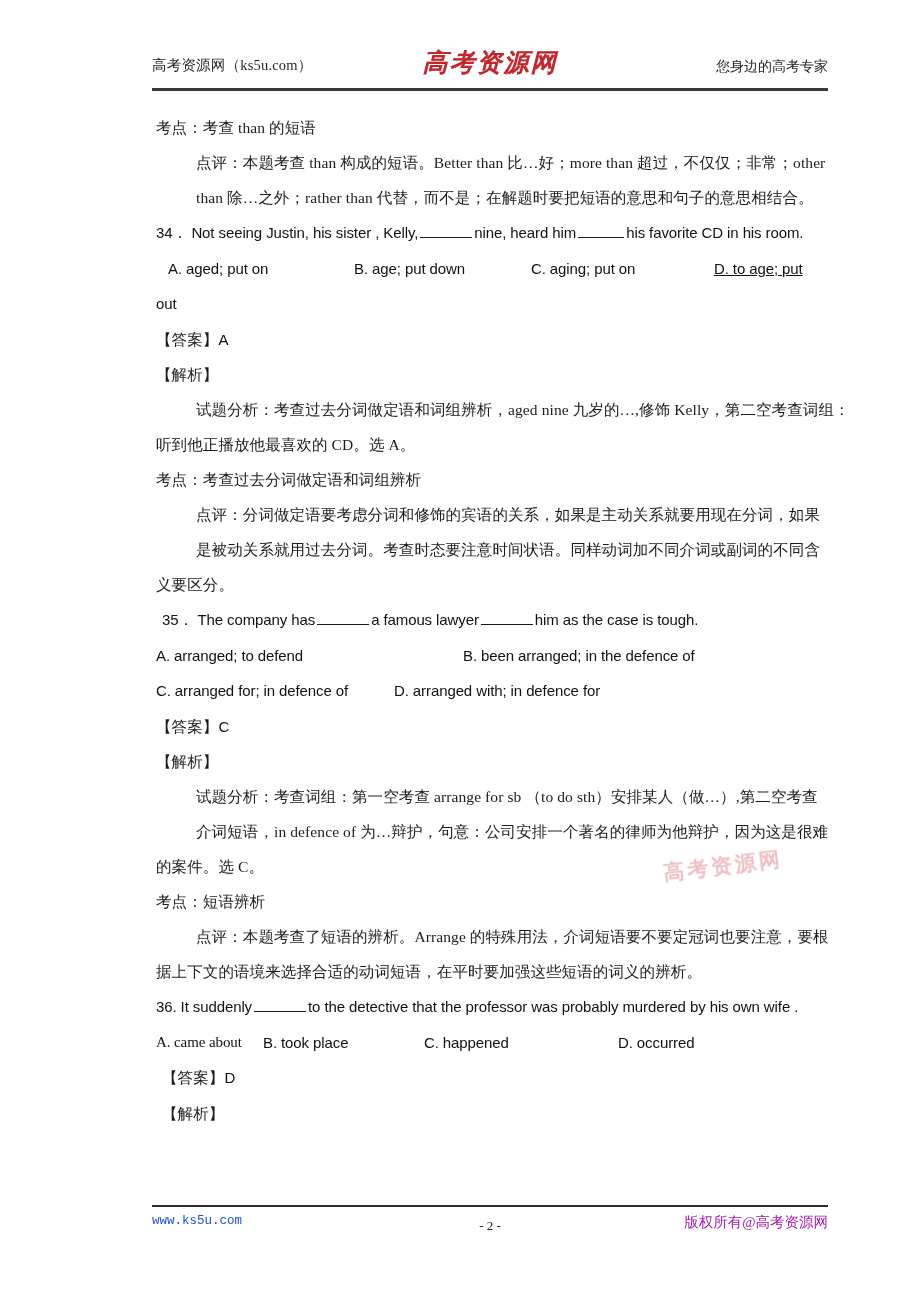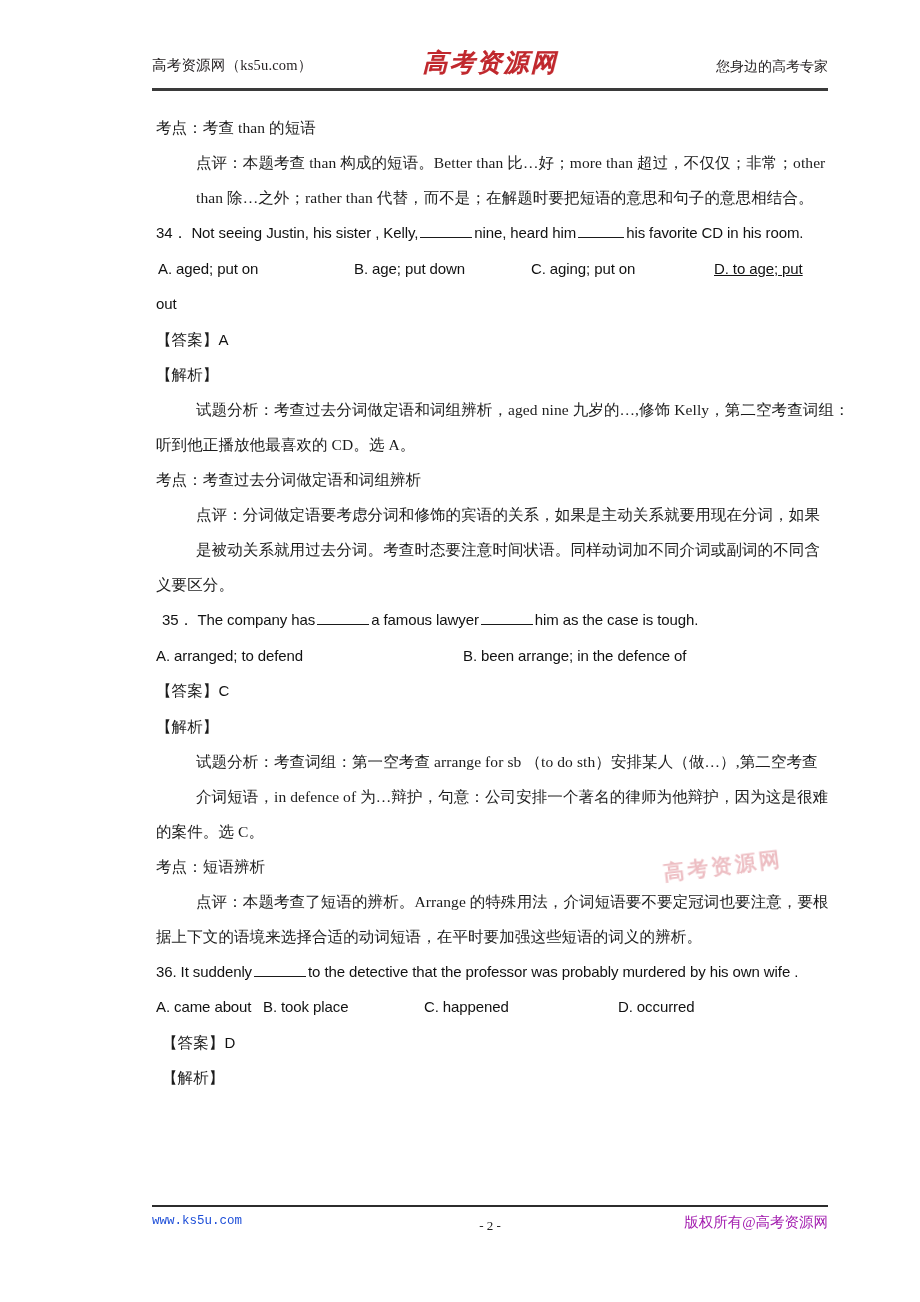--- a/index.html
+++ b/index.html
@@ -208,21 +208,21 @@
 
   <div class="content">
 
     <p class="line-serif">考点：考查 than 的短语</p>
     <p class="line-serif nowrap">点评：本题考查 than 构成的短语。Better than 比…好；more than 超过，不仅仅；非常；other</p>
     <p class="line-serif nowrap">than 除…之外；rather than 代替，而不是；在解题时要把短语的意思和句子的意思相结合。</p>
 
     <p class="line-sans"><span class="q-num">34．</span><span>Not seeing Justin, his sister , Kelly,</span><span class="blank"></span><span>nine, heard him</span><span class="blank short"></span><span>his favorite CD in his room.</span></p>
 
     <div class="opt-row">
-      <span class="opt" style="left:2px;">A. aged; put on</span>
+      <span class="opt" style="left:12px;">A. aged; put on</span>
       <span class="opt" style="left:198px;">B. age; put down</span>
       <span class="opt" style="left:375px;">C. aging; put on</span>
       <span class="opt" style="left:558px;text-decoration:underline;">D.  to  age;  put</span>
     </div>
     <p class="line-sans">out</p>
 
     <p class="line-sans"><span class="line-serif" style="line-height:inherit;">【答案】</span><span>A</span></p>
     <p class="line-serif">【解析】</p>
 
     <p class="line-serif nowrap">试题分析：考查过去分词做定语和词组辨析，aged nine 九岁的…,修饰 Kelly，第二空考查词组：</p>
@@ -230,38 +230,42 @@
 
     <p class="line-serif">考点：考查过去分词做定语和词组辨析</p>
     <p class="line-serif nowrap">点评：分词做定语要考虑分词和修饰的宾语的关系，如果是主动关系就要用现在分词，如果</p>
     <p class="line-serif nowrap">是被动关系就用过去分词。考查时态要注意时间状语。同样动词加不同介词或副词的不同含</p>
     <p class="line-serif">义要区分。</p>
 
     <p class="line-sans" style="padding-left:6px;"><span class="q-num">35．</span><span>The company has</span><span class="blank"></span><span>a famous lawyer</span><span class="blank"></span><span>him as the case is tough.</span></p>
 
     <div class="opt-row">
       <span class="opt" style="left:0px;">A. arranged; to defend</span>
-      <span class="opt" style="left:307px;">B. been arrange; in the defence of</span>
+      <span class="opt" style="left:307px;">B. been arranged; in the defence of</span>
+    </div>
+    <div class="opt-row">
+      <span class="opt" style="left:0px;">C. arranged for; in defence of</span>
+      <span class="opt" style="left:238px;">D. arranged with; in defence for</span>
     </div>
 
     <p class="line-sans"><span class="line-serif" style="line-height:inherit;">【答案】</span><span>C</span></p>
     <p class="line-serif">【解析】</p>
 
     <p class="line-serif nowrap">试题分析：考查词组：第一空考查 arrange for sb （to do sth）安排某人（做…）,第二空考查</p>
     <p class="line-serif nowrap">介词短语，in defence of 为…辩护，句意：公司安排一个著名的律师为他辩护，因为这是很难</p>
     <p class="line-serif">的案件。选 C。</p>
 
     <p class="line-serif">考点：短语辨析</p>
     <p class="line-serif nowrap">点评：本题考查了短语的辨析。Arrange 的特殊用法，介词短语要不要定冠词也要注意，要根</p>
     <p class="line-serif">据上下文的语境来选择合适的动词短语，在平时要加强这些短语的词义的辨析。</p>
 
     <p class="line-sans"><span class="q-num">36.</span><span>It suddenly</span><span class="blank"></span><span>to the detective that the professor was probably murdered by his own wife .</span></p>
 
     <div class="opt-row">
-      <span class="opt" style="left:0px;">A. came about</span>
+      <span class="opt" style="left:0px;font-family:Liberation Serif, serif;">A. came about</span>
       <span class="opt" style="left:107px;">B. took place</span>
       <span class="opt" style="left:268px;">C. happened</span>
       <span class="opt" style="left:462px;">D. occurred</span>
     </div>
 
     <p class="line-sans" style="padding-left:6px;"><span class="line-serif" style="line-height:inherit;">【答案】</span><span>D</span></p>
     <p class="line-serif" style="padding-left:6px;">【解析】</p>
 
   </div>
 

